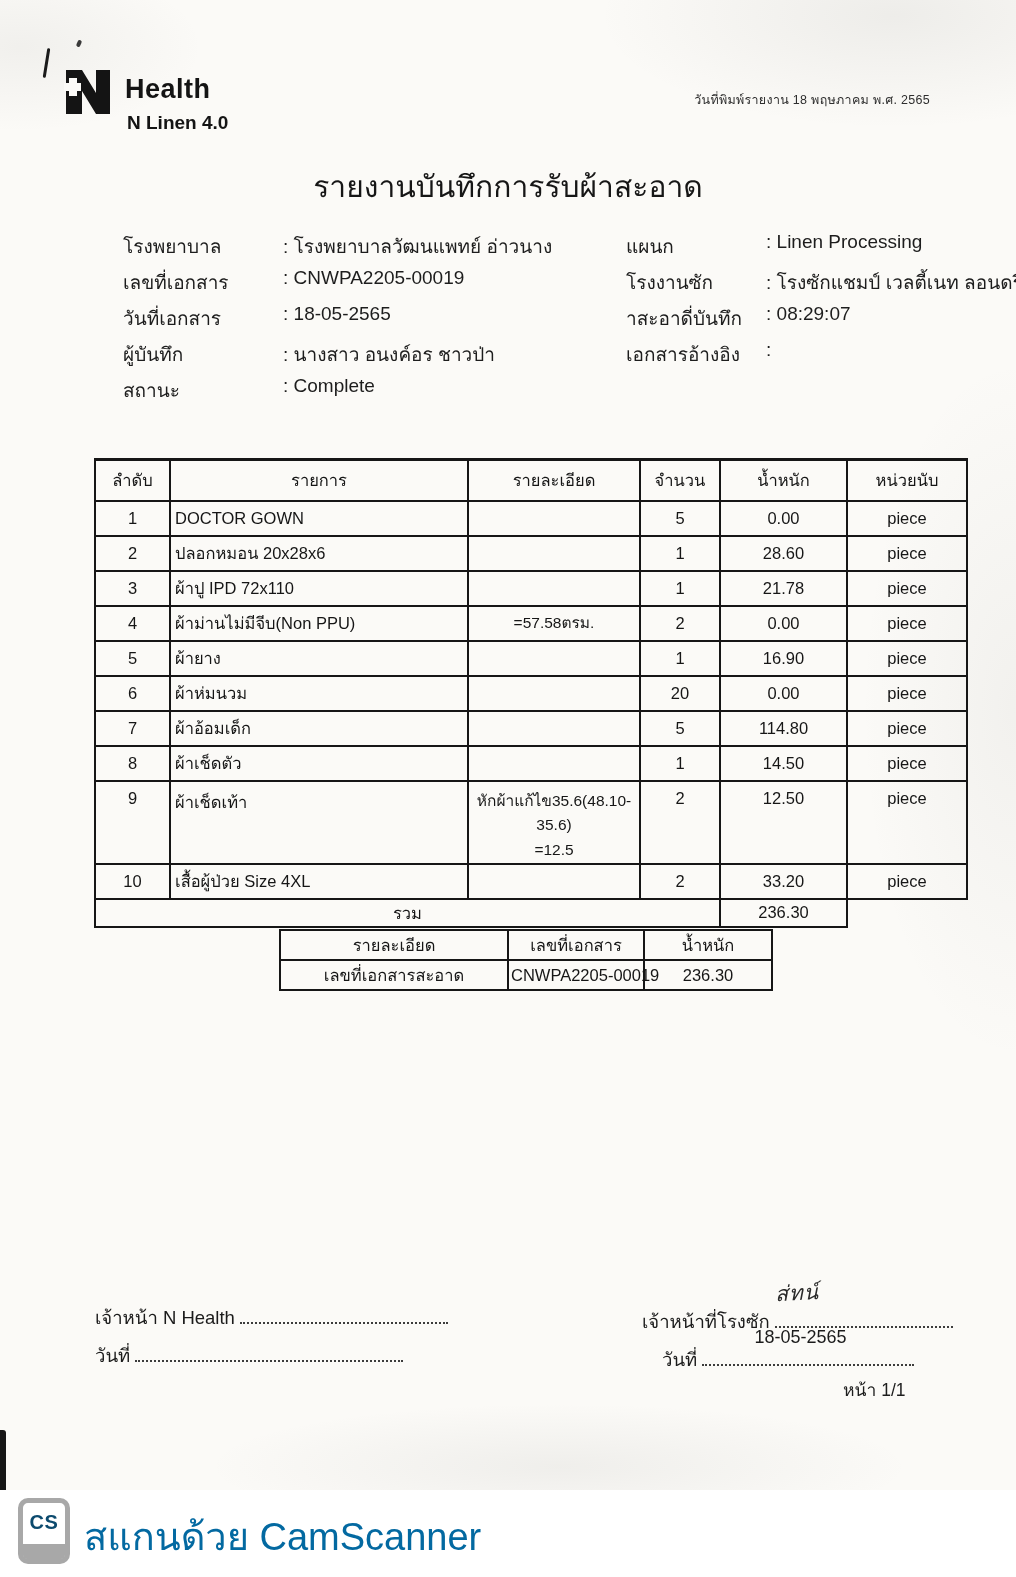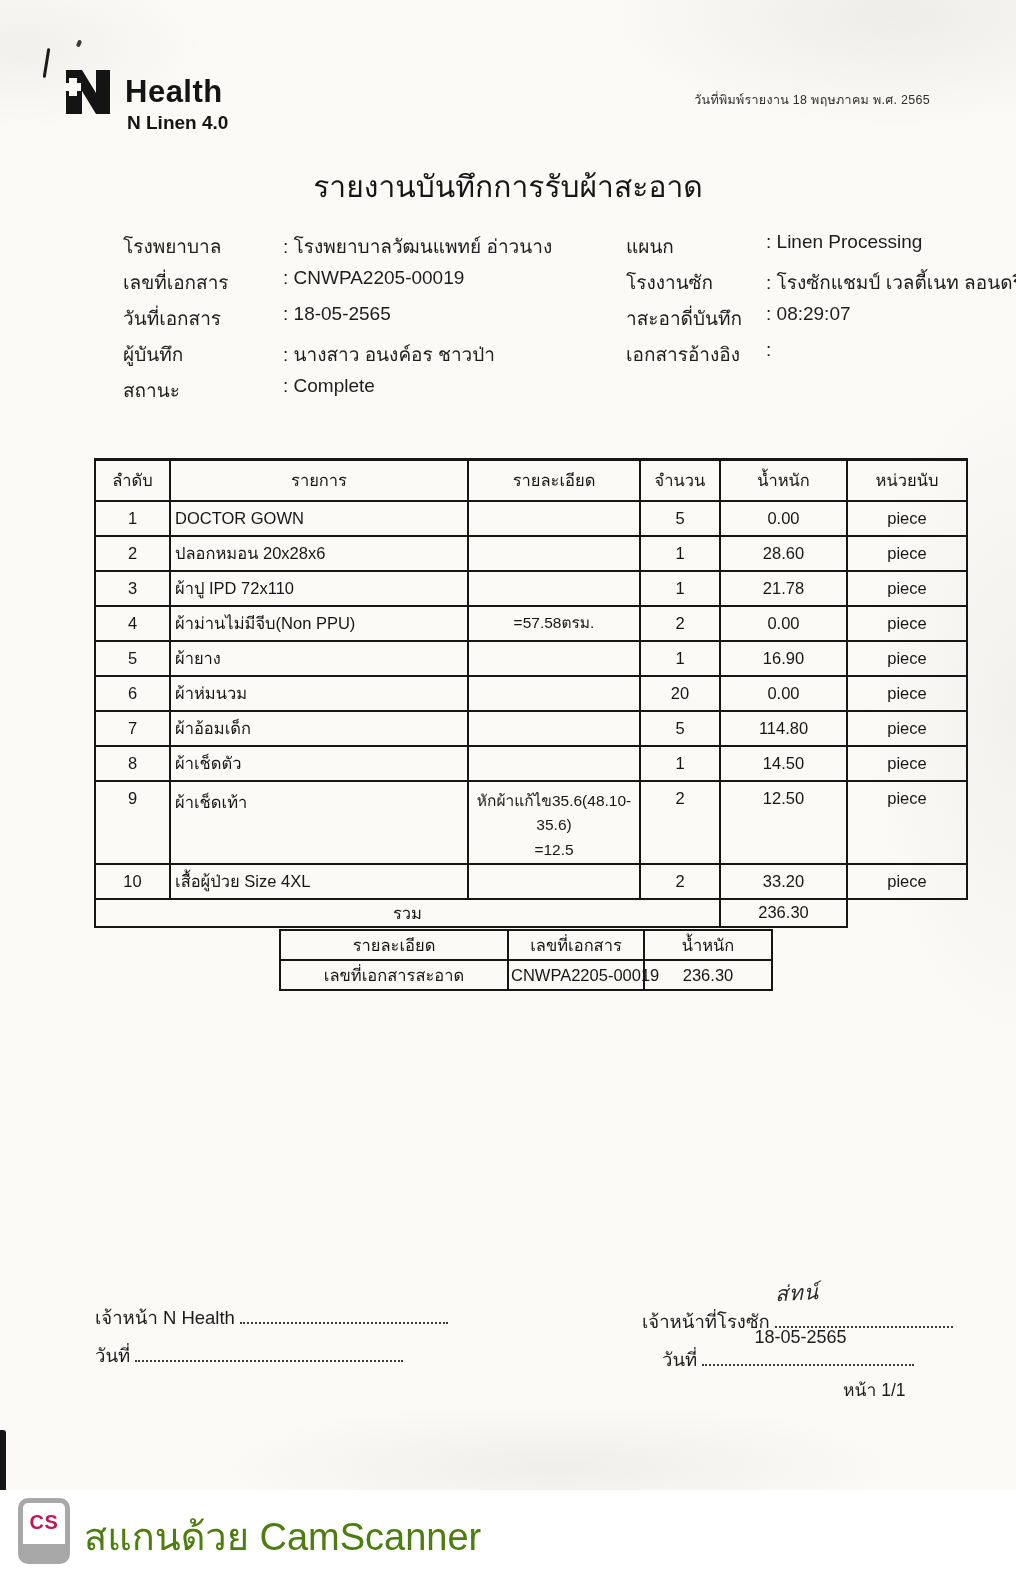--- a/index.html
+++ b/index.html
@@ -19,21 +19,21 @@
   .pen-stroke { position:absolute; left:45px; top:48px; width:3px; height:30px;
     background:#1b1b1b; border-radius:2px; transform:rotate(9deg); }
   .pen-dot { position:absolute; left:77px; top:40px; width:4px; height:7px;
     background:#3a3a3a; border-radius:2px; transform:rotate(25deg); }
   .edge-sliver { position:absolute; left:0; top:1430px; width:6px; height:78px;
     background:#161616; border-radius:0 3px 3px 0; }
 
   
   .logo { position:absolute; left:62px; top:62px; }
   .logo-icon { position:absolute; left:0; top:4px; }
-  .brand { position:absolute; left:63px; top:12px; font-size:31px; font-weight:bold;
+  .brand { position:absolute; left:63px; top:12px; font-size:27px; font-weight:bold;
     letter-spacing:0.5px; color:#141414; }
   .subbrand { position:absolute; left:65px; top:50px; font-size:19px; font-weight:bold;
     color:#141414; white-space:nowrap; }
 
   .print-date { position:absolute; right:86px; top:90px; font-size:12.5px; color:#2e2e2e;
     font-weight:500; letter-spacing:0.3px; }
 
   .doc-title { position:absolute; left:0; top:163px; width:100%; text-align:center;
     font-size:30px; color:#161616; }
 
@@ -72,24 +72,24 @@
     font-style:italic; transform:rotate(-3deg); color:#2a2a2a; letter-spacing:1px; }
   .date-on-line { position:absolute; left:52px; top:-24px; font-size:18px;
     font-style:normal; color:#1b1b1b; }
   .page-number { position:absolute; left:843px; top:1376px; font-size:17.5px; }
 
   
   .cam-footer { position:absolute; left:0; bottom:0; width:100%; height:87px; background:#ffffff; }
   .cs-icon { position:absolute; left:18px; top:8px; width:52px; height:66px;
     border:5px solid #a8a8a8; border-radius:10px; background:#fff; }
   .cs-letters { position:absolute; left:0; top:8px; width:100%; text-align:center;
-    font-size:20px; font-weight:bold; color:#be185d; letter-spacing:0.5px; }
+    font-size:20px; font-weight:bold; color:#0c4a6e; letter-spacing:0.5px; }
   .cs-foot { position:absolute; left:0; bottom:0; width:100%; height:15px;
     background:#a8a8a8; border-radius:0 0 4px 4px; }
-  .cam-text { position:absolute; left:84px; top:16px; font-size:38px; color:#4d7c0f; }
+  .cam-text { position:absolute; left:84px; top:16px; font-size:38px; color:#0369a1; }
 </style>
 </head>
 <body>
 
 <div class="page">
 
   <div class="pen-stroke"></div>
   <div class="pen-dot"></div>
   <div class="edge-sliver"></div>
 

